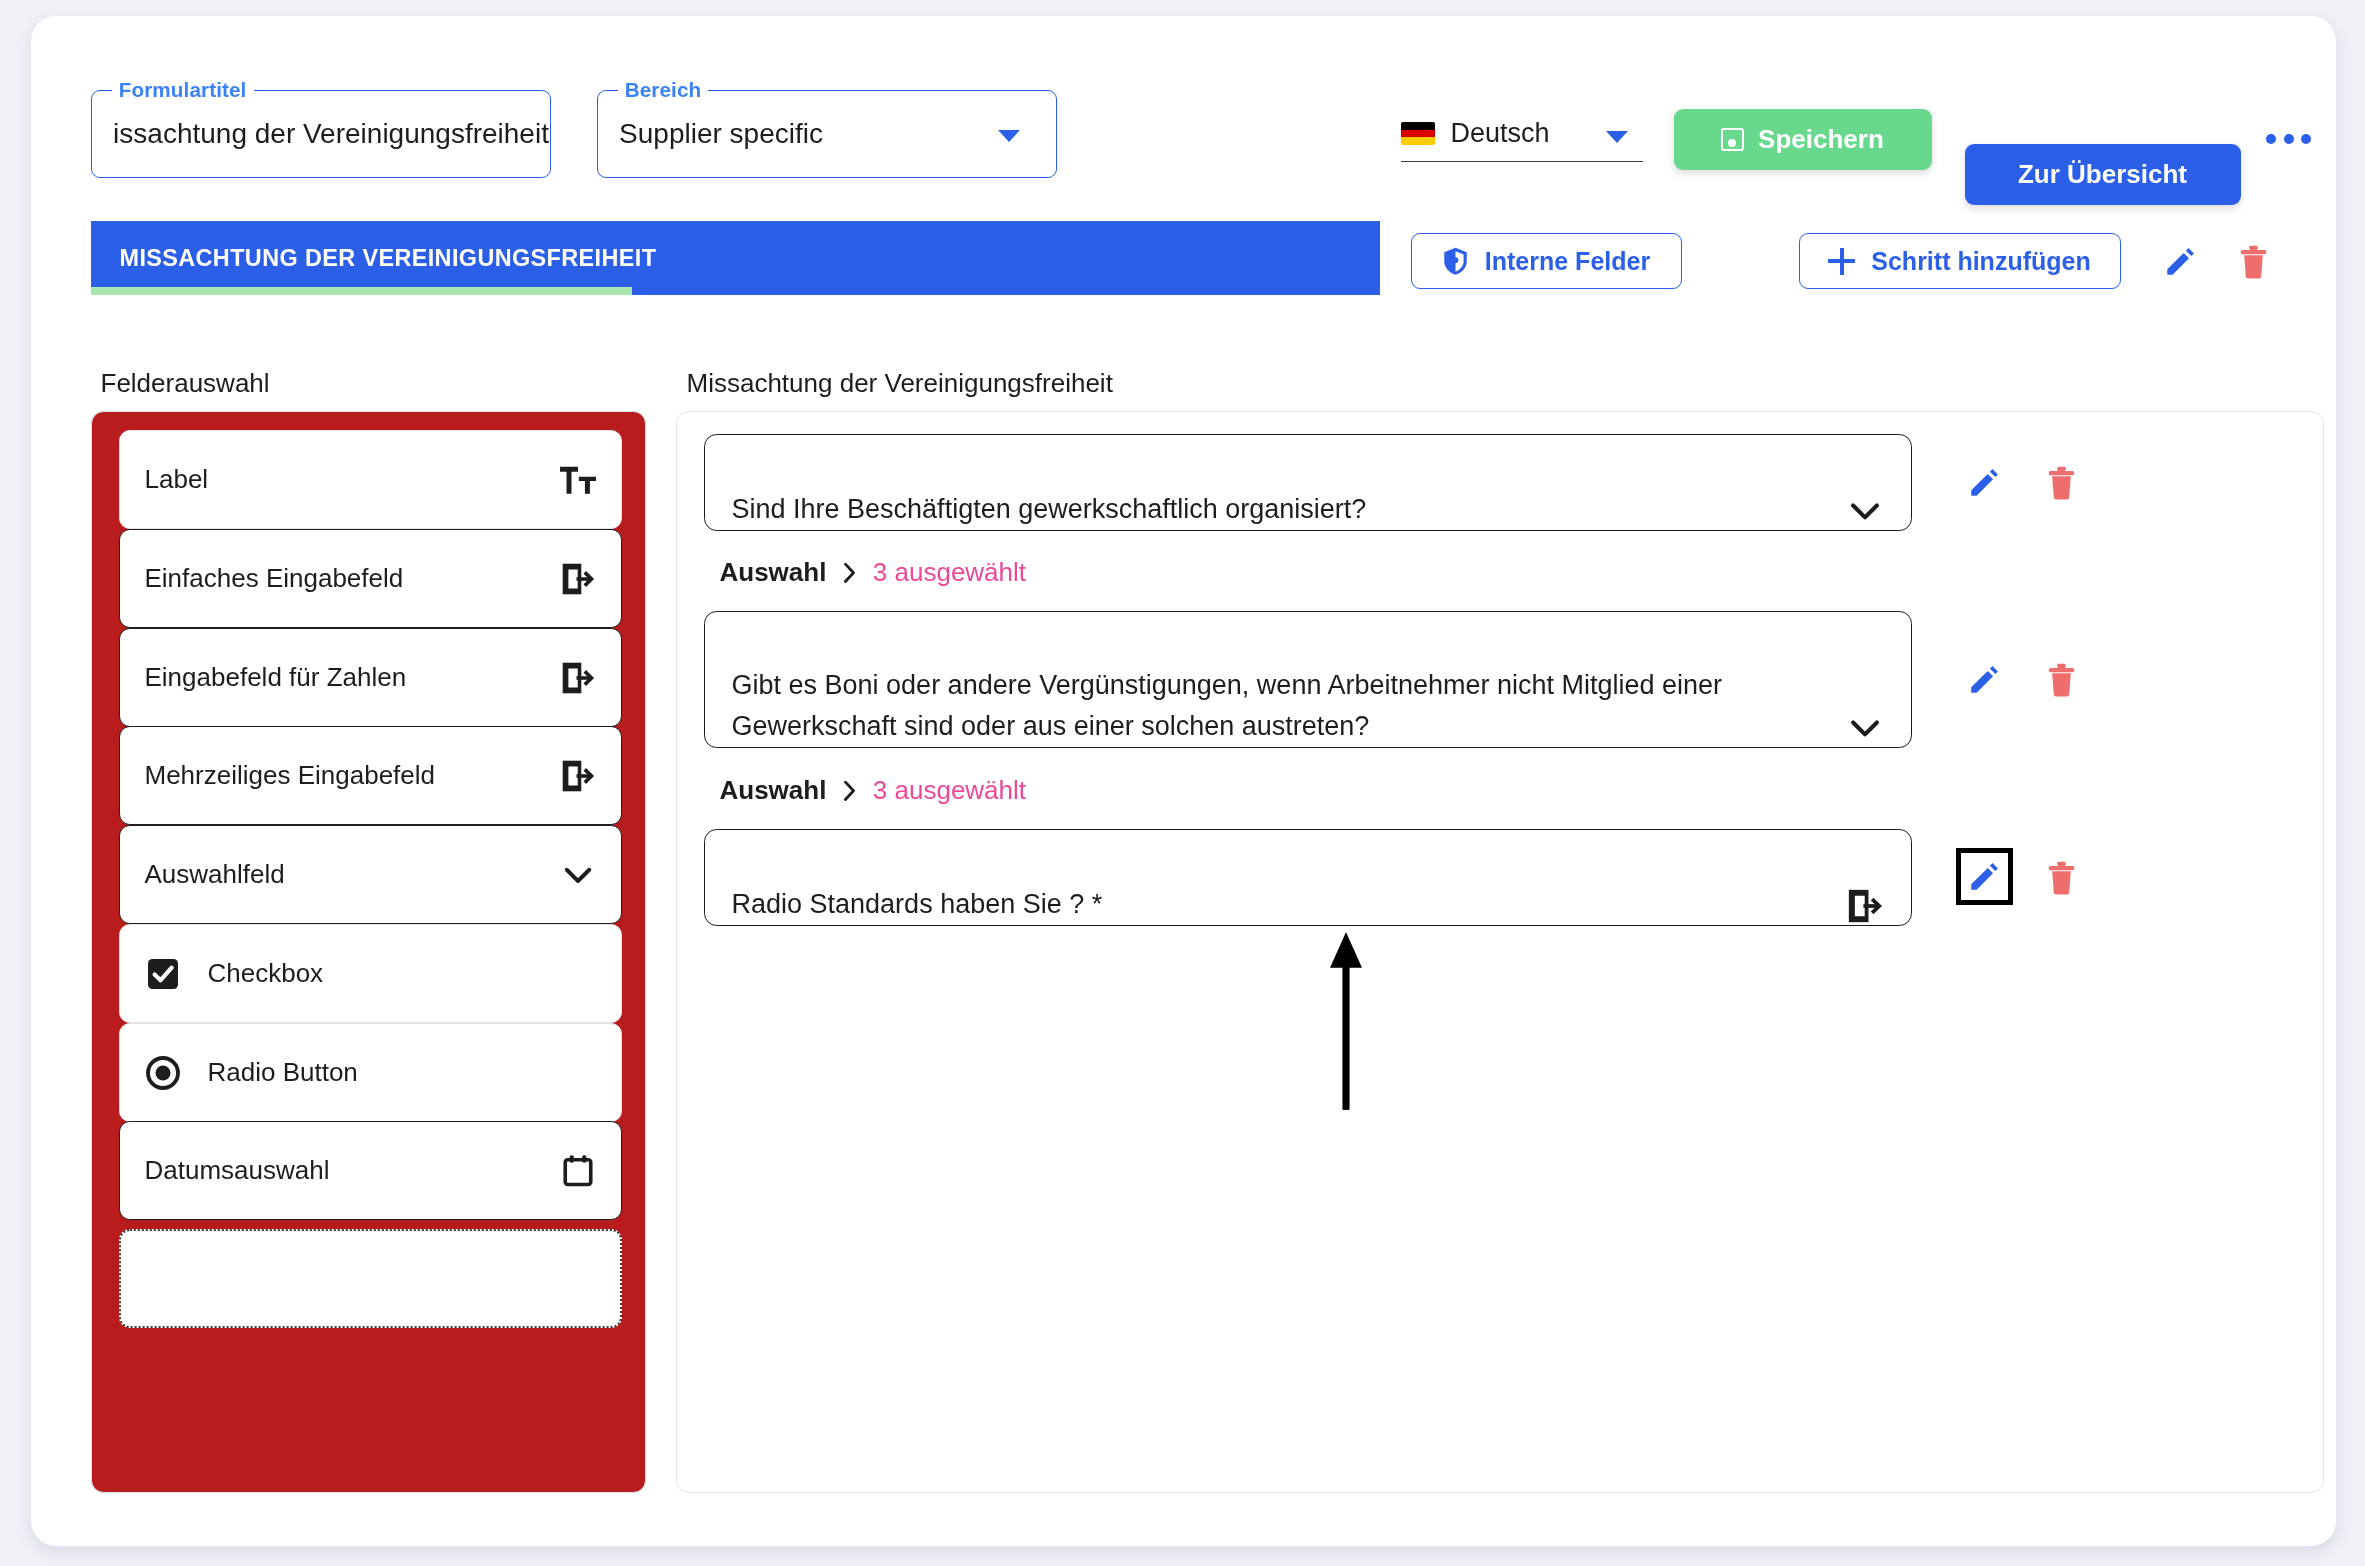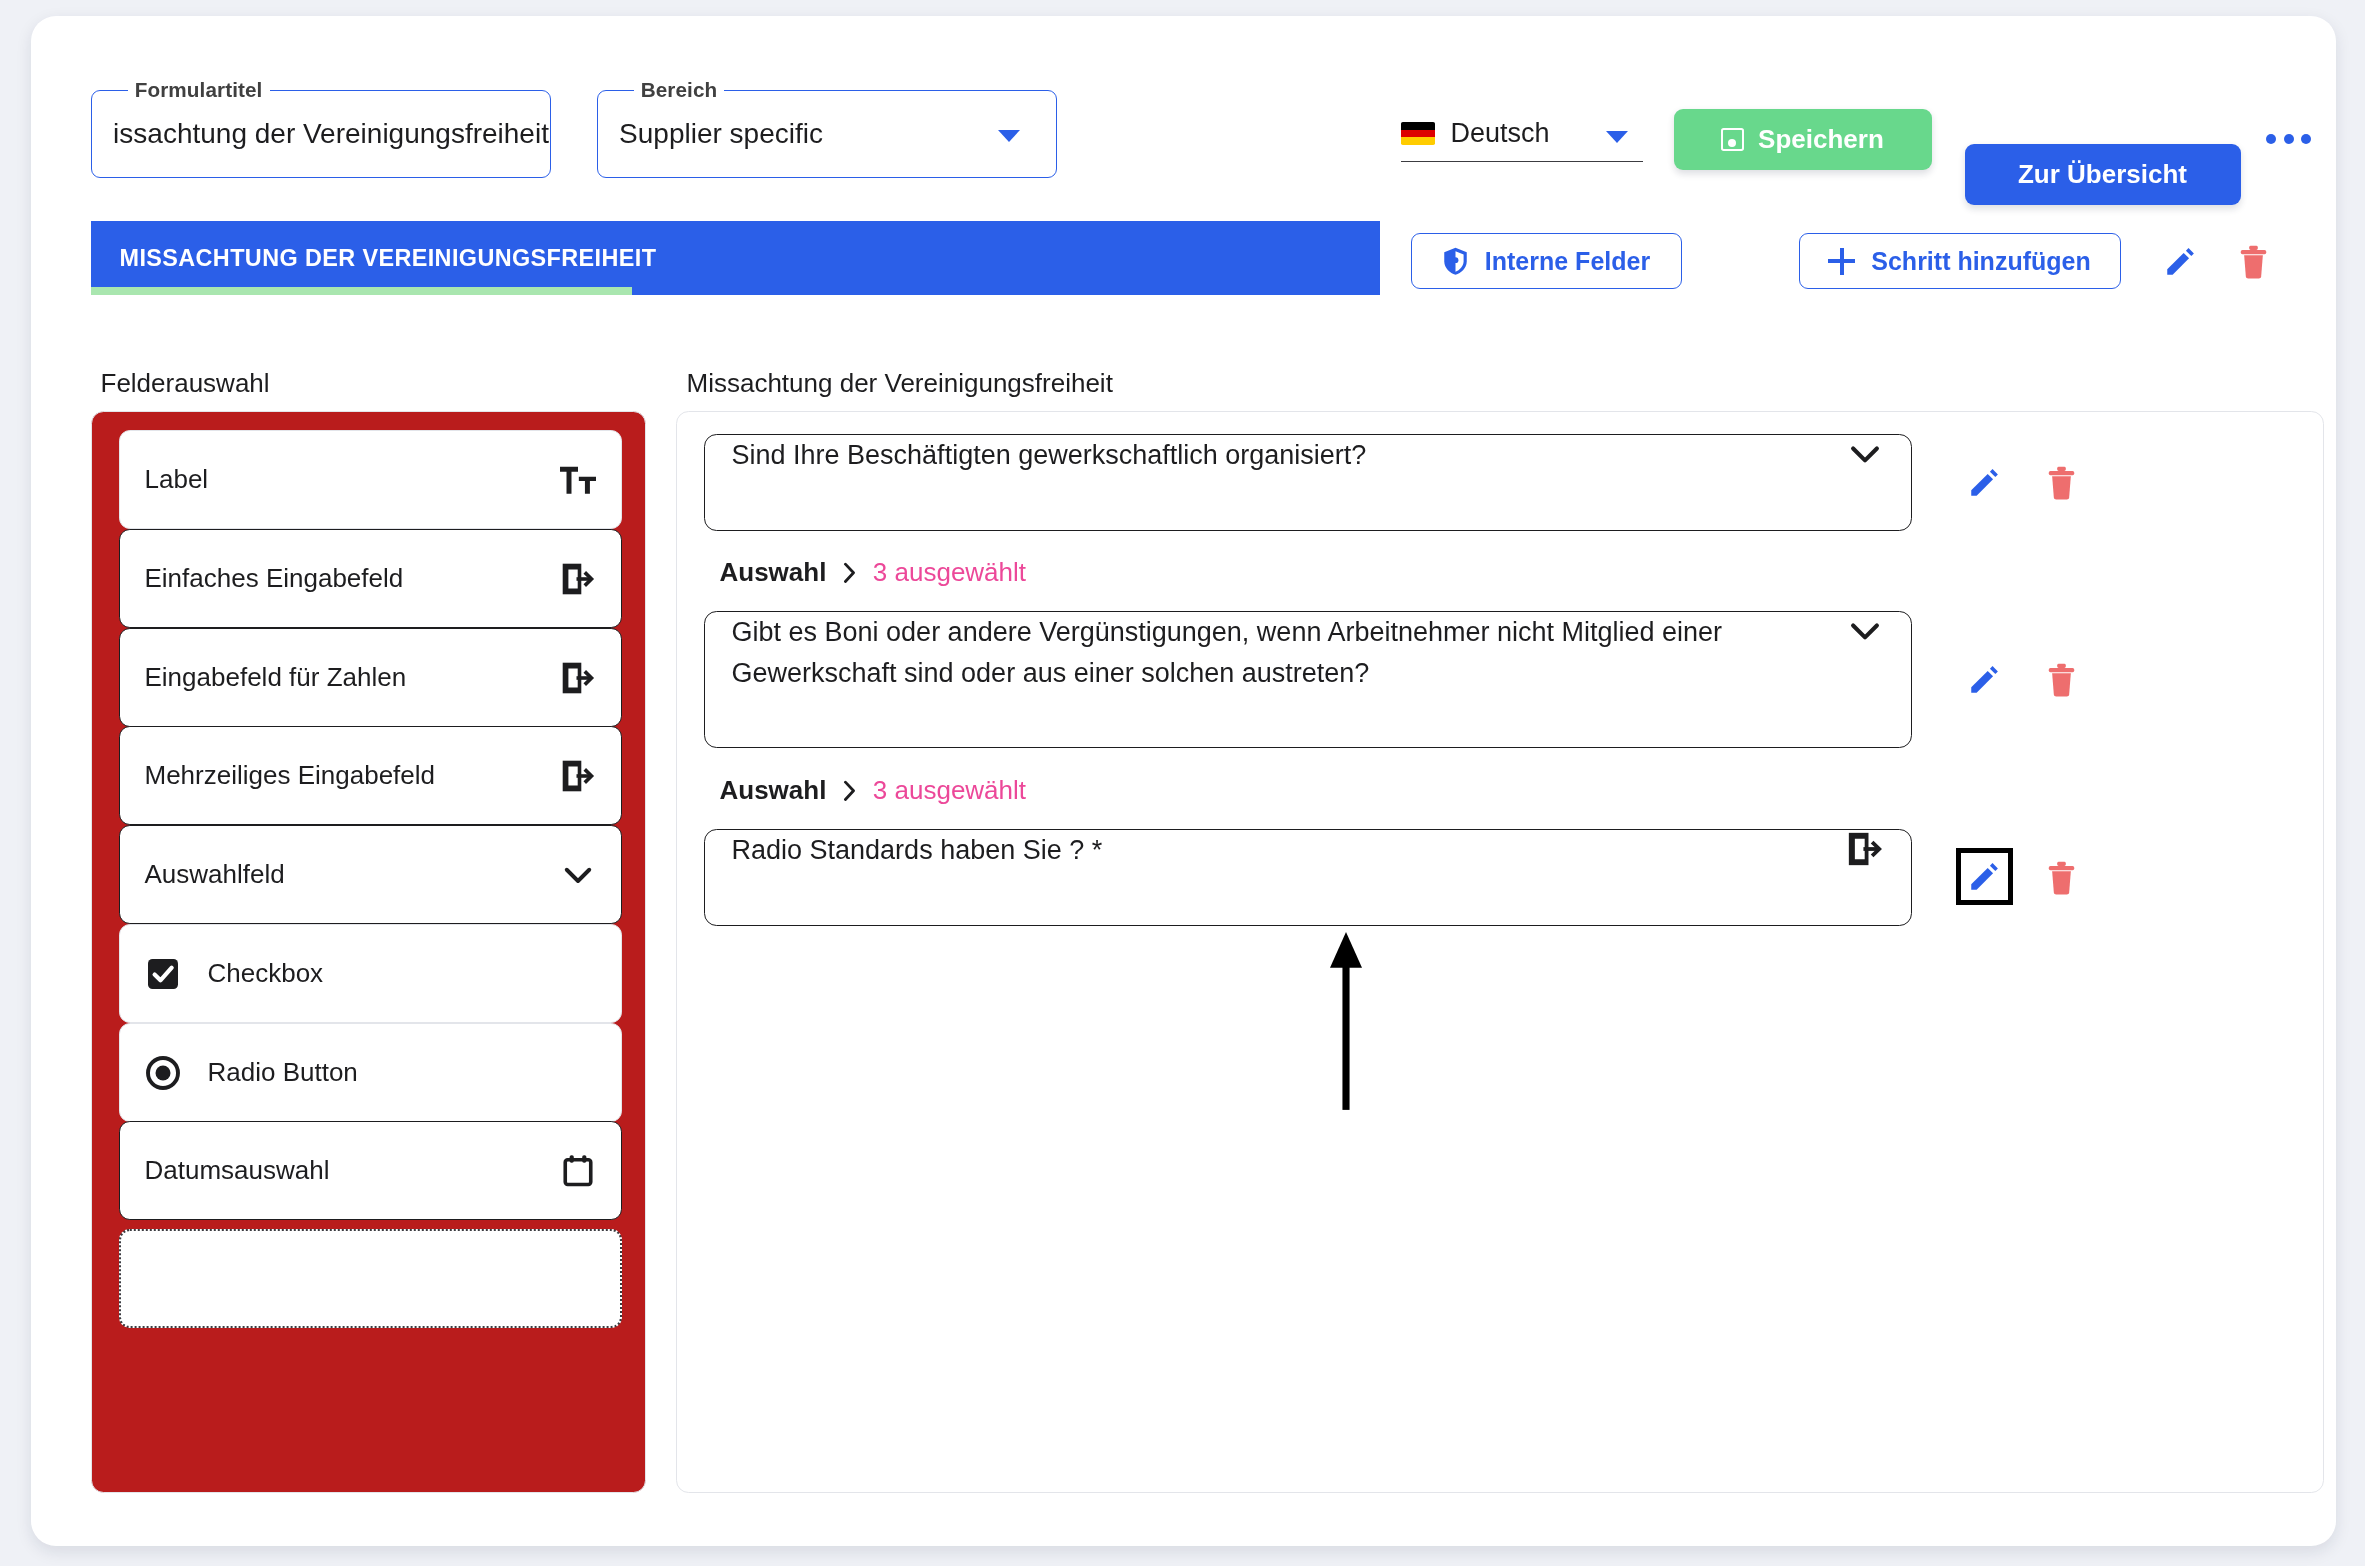--- a/index.html
+++ b/index.html
@@ -26,24 +26,24 @@
     width: 100%; height: 178px;
   }
   .outlined {
     position: absolute;
     border: 1.8px solid #2b5fe8;
     border-radius: 9px;
     background: #fff;
   }
   .outlined .legend {
     position: absolute;
-    top: -12.6px; left: 36px;
+    top: -12.6px; left: 20px;
     background: #fff;
     padding: 0 7.2px;
-    color: #404040;
+    color: #3b82f6;
     font-size: 20.7px;
     font-weight: bold;
     letter-spacing: 0.1px;
     line-height: 23.4px;
   }
   .outlined .value {
     position: absolute;
     left: 21.6px; top: 50%;
     transform: translateY(-50%);
     font-size: 28px;
@@ -229,21 +229,21 @@
     border: 0.9px solid #e3e5ea;
     border-radius: 12.6px;
   }
   .q-box {
     position: absolute;
     left: 27px;
     width: 1208px;
     background: #fff;
     border: 1.8px solid #1d1d1f;
     border-radius: 12.6px;
-    display: flex; align-items: flex-start;
+    display: flex; align-items: flex-end;
     padding: 0 27px;
   }
   .q-text {
     flex: 1 1 auto;
     font-size: 27px;
     color: #1d1d1f;
     line-height: 41px;
     padding-right: 21.6px;
   }
   .q-trailing { flex: 0 0 auto; width: 38px; height: 38px; }

